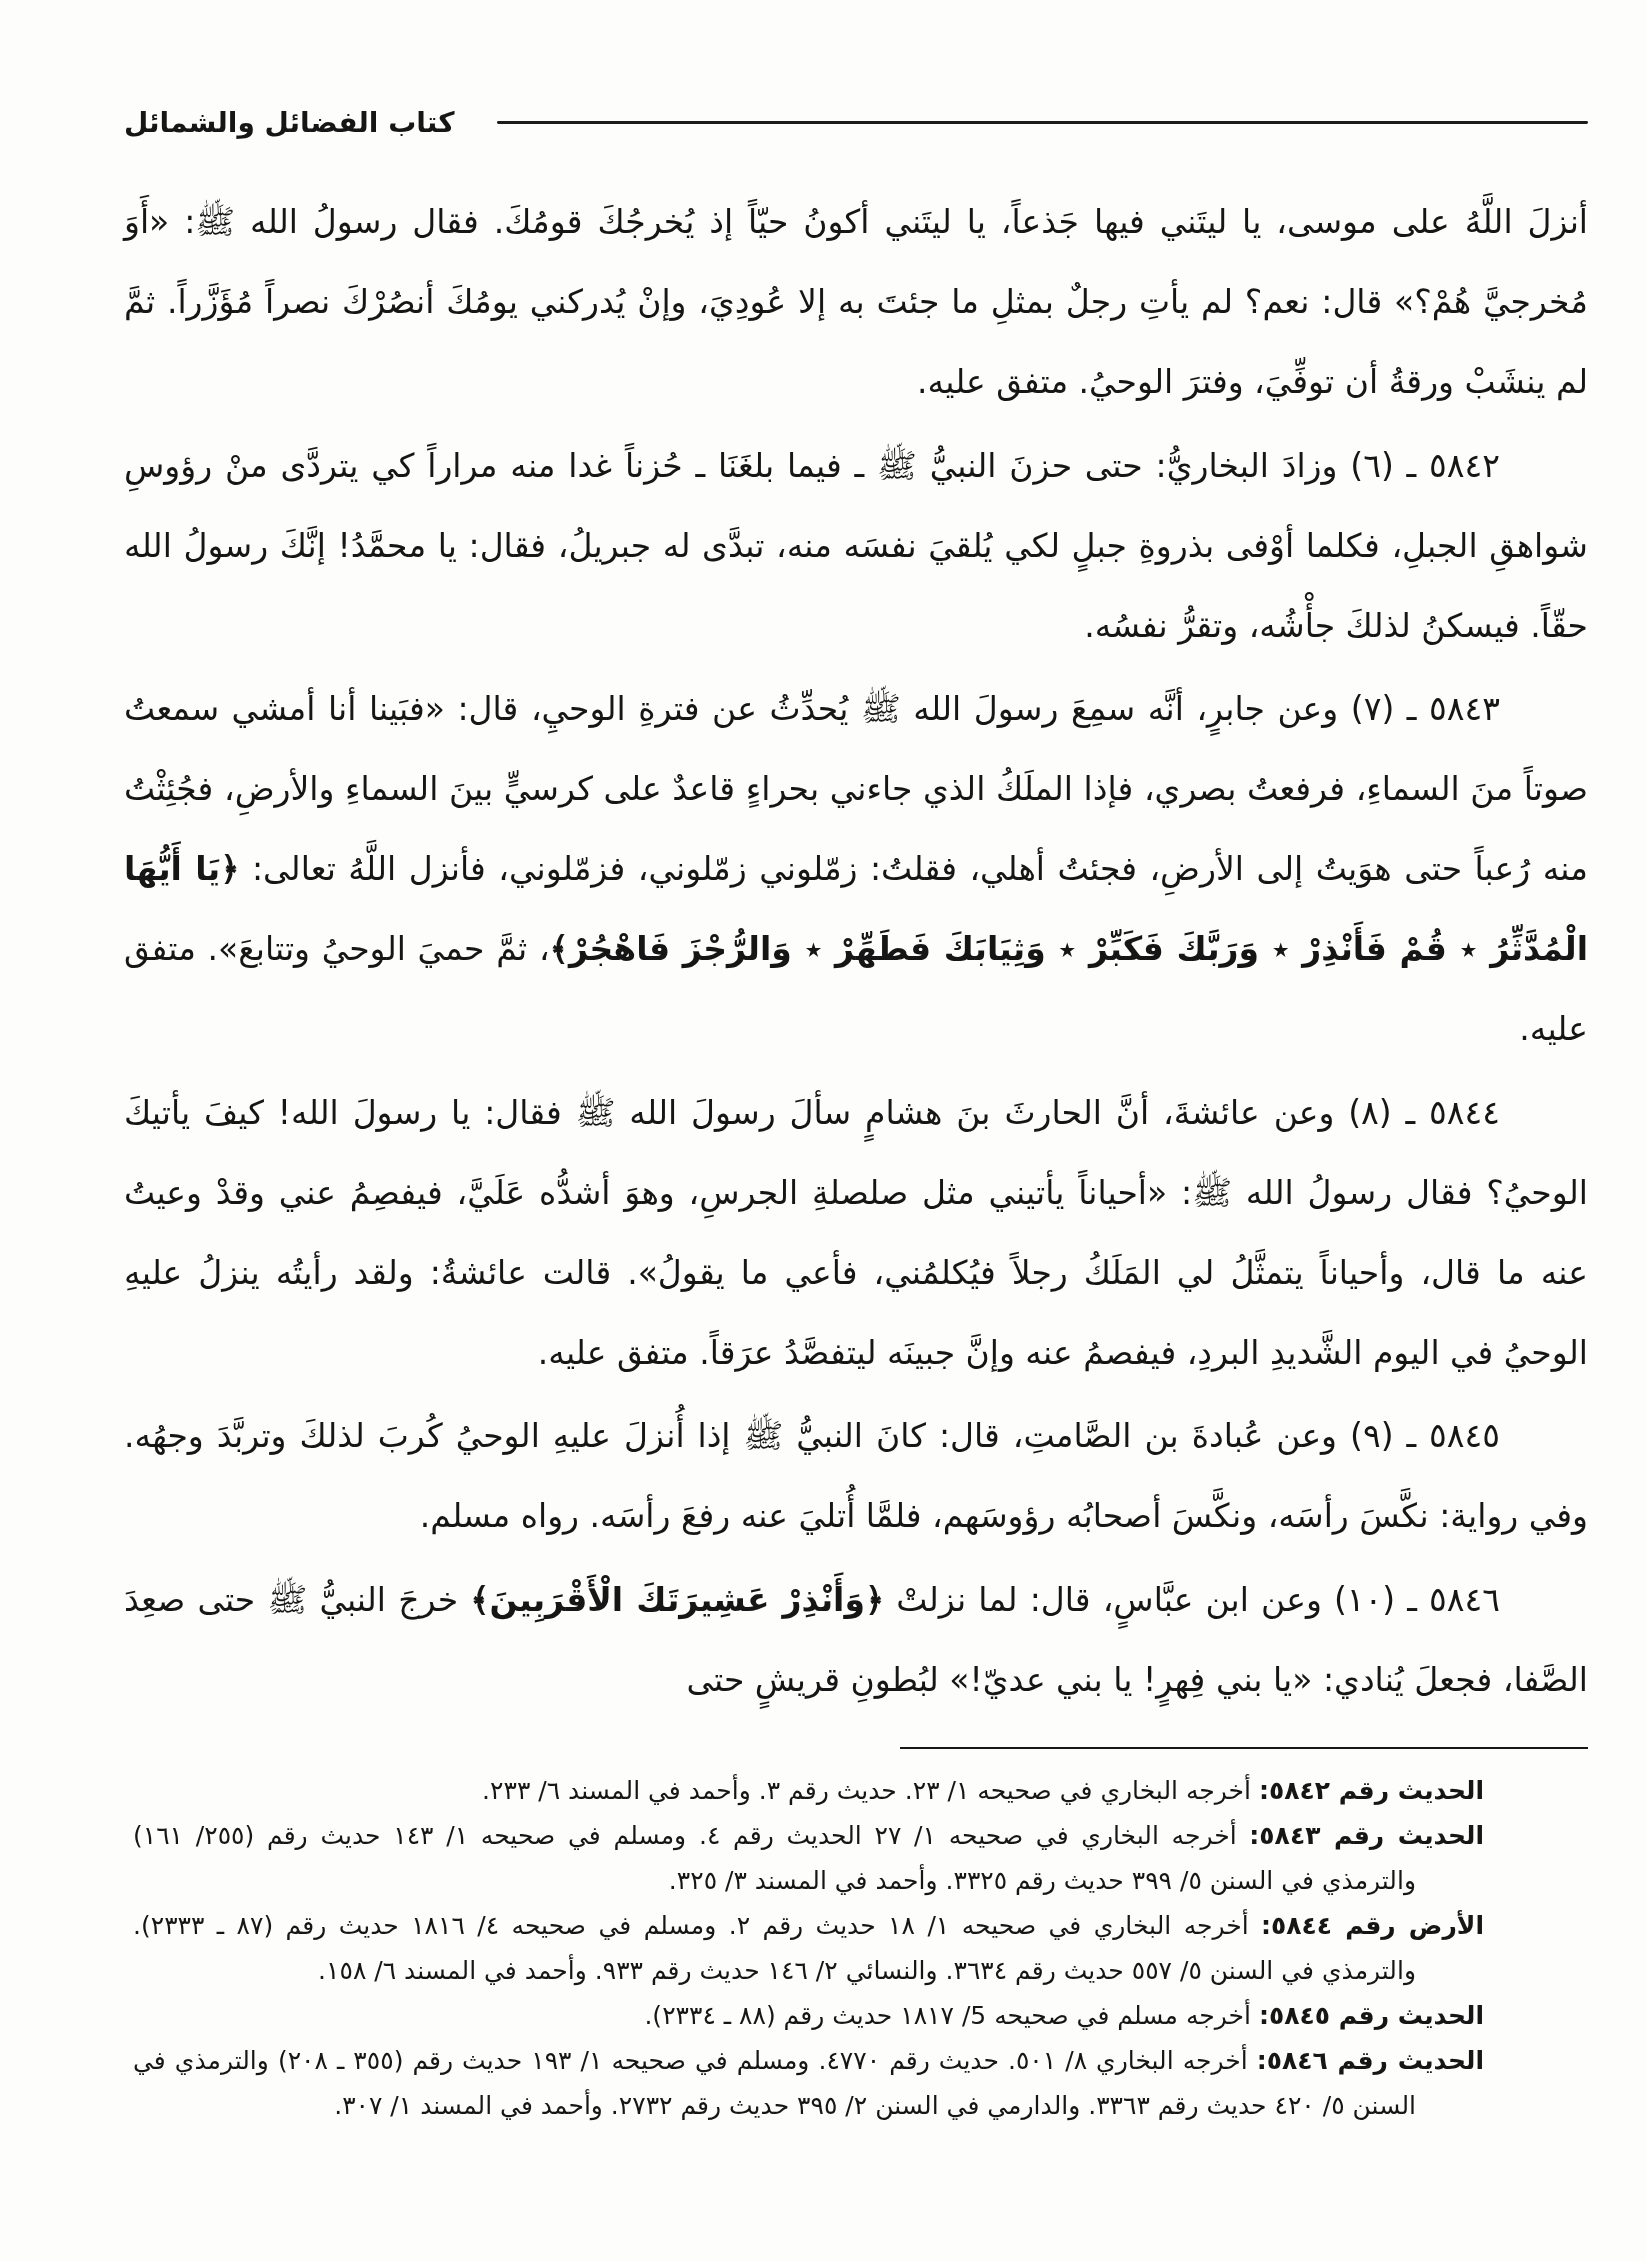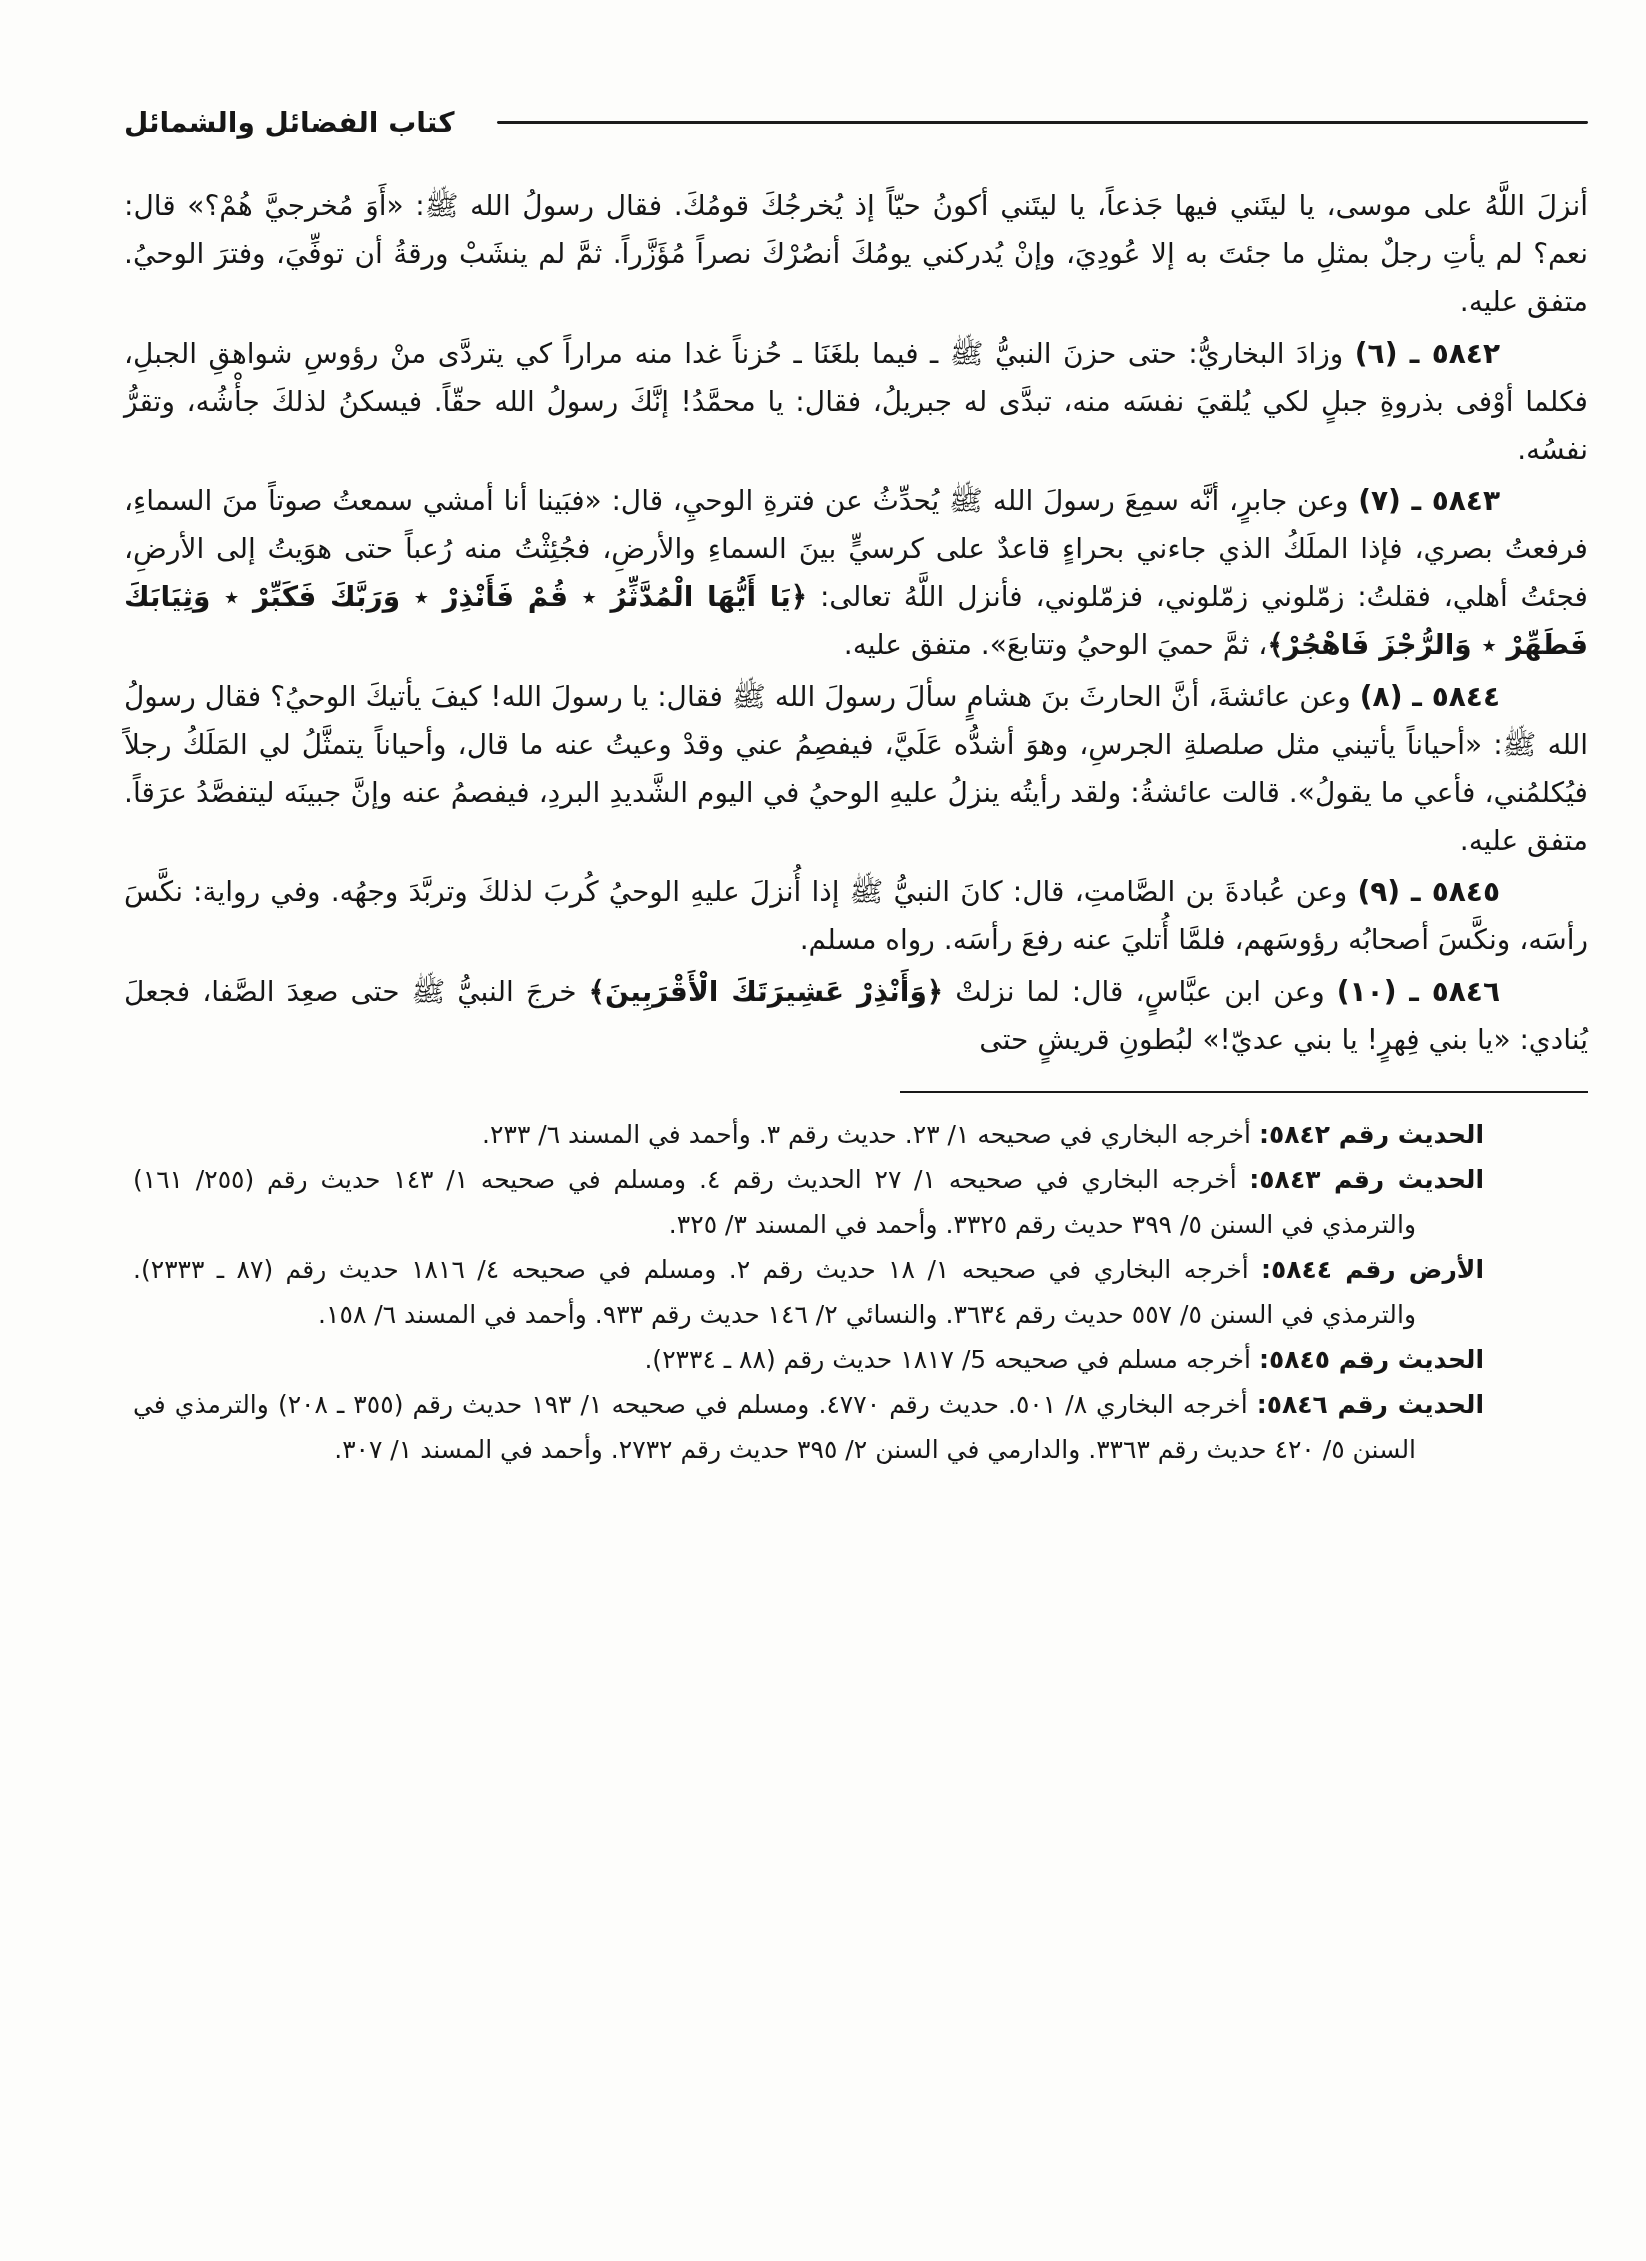--- a/index.html
+++ b/index.html
@@ -34,29 +34,29 @@
     direction: rtl;
   }
   .head-rule {
     flex: 1;
     height: 2.7px;
     background: #1c1c1c;
     border-radius: 1.4px;
   }
   
   .body-text {
-    font-size: 28px;
-    line-height: 48px;
+    font-size: 33px;
+    line-height: 80px;
     text-align: justify;
     text-justify: inter-word;
   }
   .para { margin: 0; }
   .para + .para { margin-top: 3.6px; }
   .para.indent { text-indent: 88px; }
-  .num { font-weight: bold; }
+  .num { font-weight: normal; }
   .quran { font-weight: bold; }
   
   .footnote-rule {
     margin-top: 27px;
     margin-left: auto;
     margin-right: 0;
     width: 47%;
     height: 2.3px;
     background: #181818;
   }

